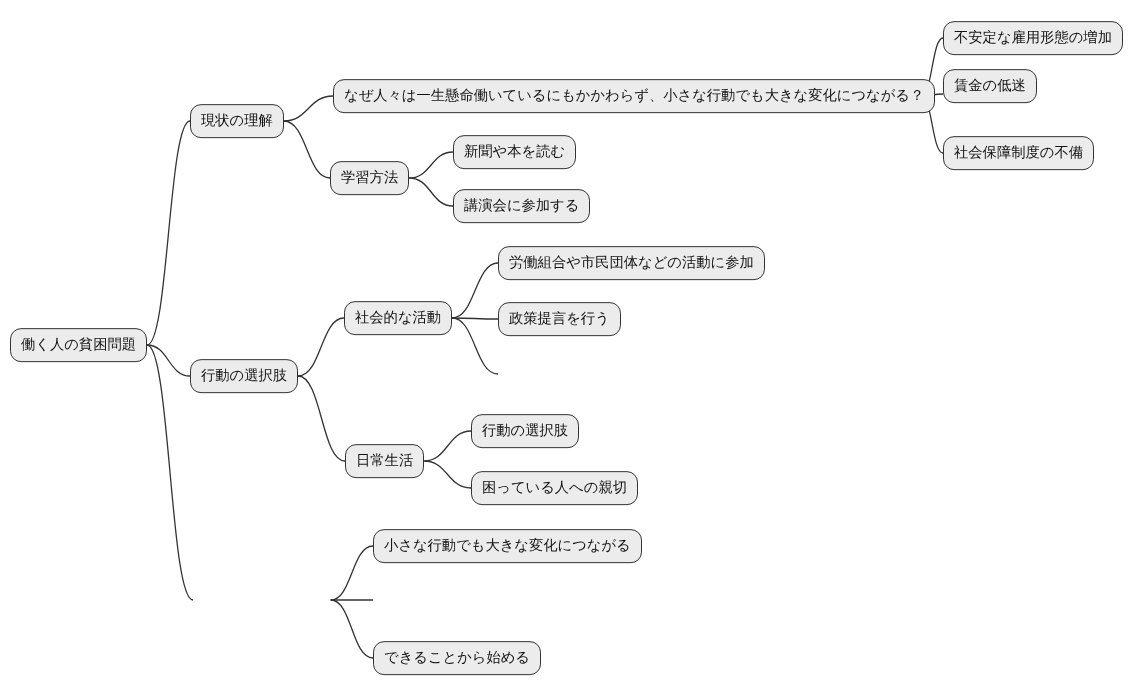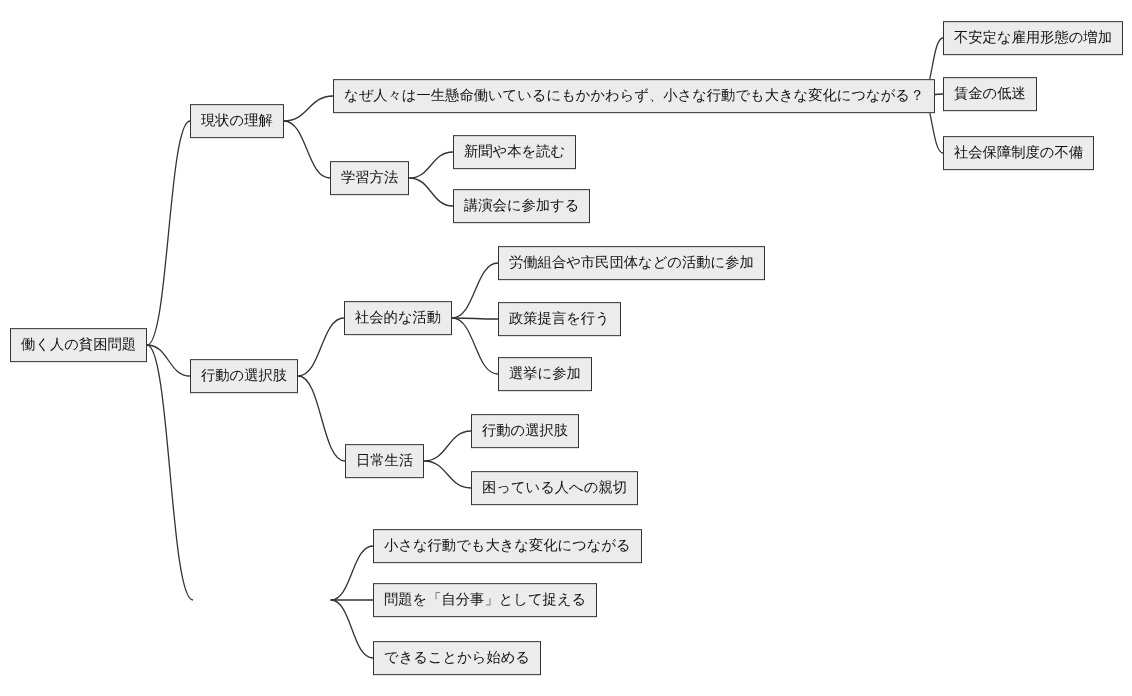--- a/index.html
+++ b/index.html
@@ -26,21 +26,21 @@
   #edges path {
     fill: none;
     stroke: var(--edge-color, #333333);
     stroke-width: 1.3px;
   }
   .node {
     position: absolute;
     transform: translateY(-50%);
     background: var(--node-fill, #ececec);
     border: 1.4px solid var(--node-border, #333333);
-    border-radius: 0;
+    border-radius: 11px;
     padding: 8px 10px;
     font-size: 14.3px;
     line-height: 1.1;
     color: #111111;
     white-space: nowrap;
     box-sizing: border-box;
   }
 </style>
 </head>
 <body>
@@ -71,46 +71,44 @@
     </svg>
 
   <div class="node" id="root" style="left:10px; top:345px">働く人の貧困問題</div>
 
   <div class="node" id="n0" style="left:190px; top:121px">現状の理解</div>
 
   <div class="node" id="n0-0" style="left:333px; top:96px">なぜ人々は一生懸命働いているにもかかわらず、小さな行動でも大きな変化につながる？</div>
 
   <div class="node" id="n0-0-0" style="left:943px; top:38px">不安定な雇用形態の増加</div>
 
-  <div class="node" id="n0-0-1" style="left:943px; top:94px">賃金の低迷</div>
+  <div class="node" id="n0-0-1" style="left:943px; top:86px">賃金の低迷</div>
 
   <div class="node" id="n0-0-2" style="left:943px; top:153px">社会保障制度の不備</div>
 
   <div class="node" id="n0-1" style="left:330px; top:178px">学習方法</div>
 
   <div class="node" id="n0-1-0" style="left:453px; top:152px">新聞や本を読む</div>
 
   <div class="node" id="n0-1-1" style="left:453px; top:206px">講演会に参加する</div>
 
   <div class="node" id="n1" style="left:190px; top:376px">行動の選択肢</div>
 
   <div class="node" id="n1-0" style="left:344px; top:318px">社会的な活動</div>
 
   <div class="node" id="n1-0-0" style="left:498px; top:263px">労働組合や市民団体などの活動に参加</div>
 
   <div class="node" id="n1-0-1" style="left:498px; top:319px">政策提言を行う</div>
 
-  <div class="node" id="n1-0-2" style="left:498px; top:374px">選挙に参加</div>
 
   <div class="node" id="n1-1" style="left:345px; top:461px">日常生活</div>
 
   <div class="node" id="n1-1-0" style="left:471px; top:431px">行動の選択肢</div>
 
   <div class="node" id="n1-1-1" style="left:471px; top:488px">困っている人への親切</div>
 
 
   <div class="node" id="n2-0" style="left:373px; top:546px">小さな行動でも大きな変化につながる</div>
 
-  <div class="node" id="n2-1" style="left:373px; top:600px">問題を「自分事」として捉える</div>
 
   <div class="node" id="n2-2" style="left:373px; top:658px">できることから始める</div>
 
 </div>
 
 </body></html>

